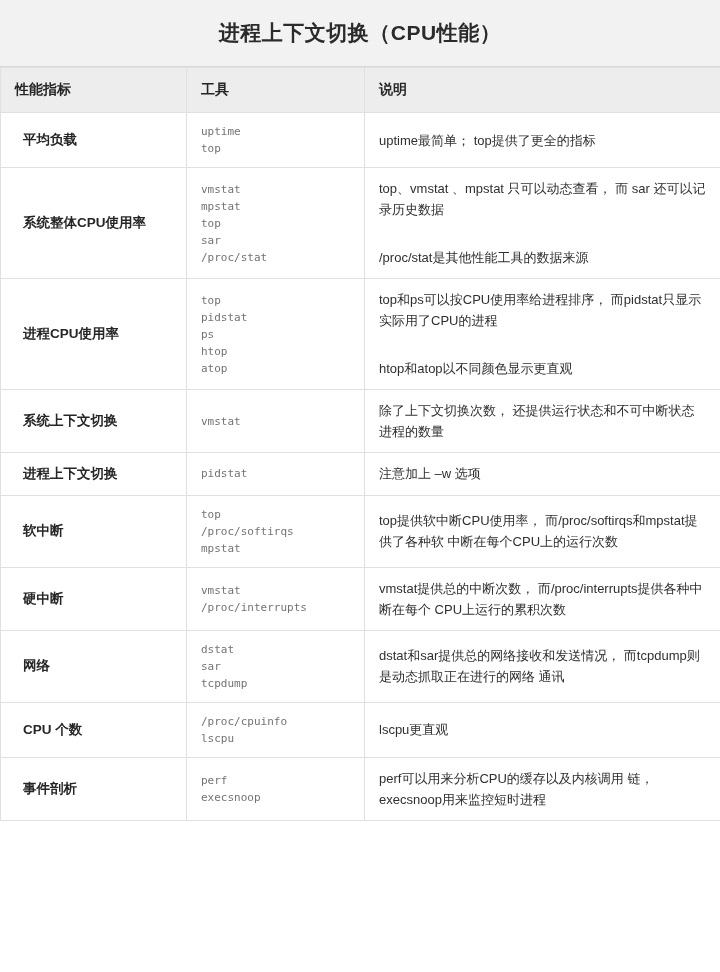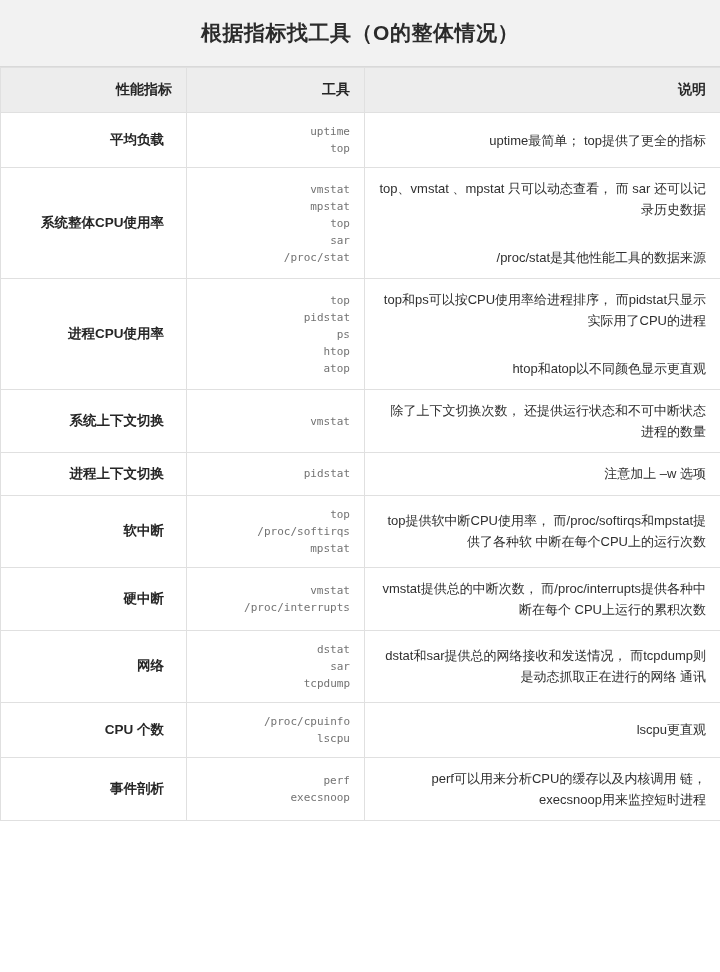--- a/index.html
+++ b/index.html
@@ -32,21 +32,21 @@
     letter-spacing: 0.5px;
   }
   table.matrix {
     border-collapse: collapse;
     width: 720px;
     table-layout: fixed;
   }
   table.matrix th, table.matrix td {
     border: 1px solid #e0e0e0;
     vertical-align: middle;
-    text-align: right;
+    text-align: left;
   }
   table.matrix thead th {
     background: #ededed;
     font-size: 14px;
     font-weight: bold;
     color: #262626;
     padding: 12px 14px;
     height: 20px;
   }
   col.c1 { width: 186px; }
@@ -82,21 +82,21 @@
   .last-row td {
     border-bottom: none;
   }
 </style>
 </head>
 <body>
 
 <div class="page">
 
   <div class="title-bar">
-    <div class="title-text">根据指标找工具（O的整体情况）</div>
+    <div class="title-text">进程上下文切换（CPU性能）</div>
   </div>
 
   <table class="matrix">
     <colgroup>
       <col class="c1">
       <col class="c2">
       <col class="c3">
     </colgroup>
     <thead>
       <tr>

